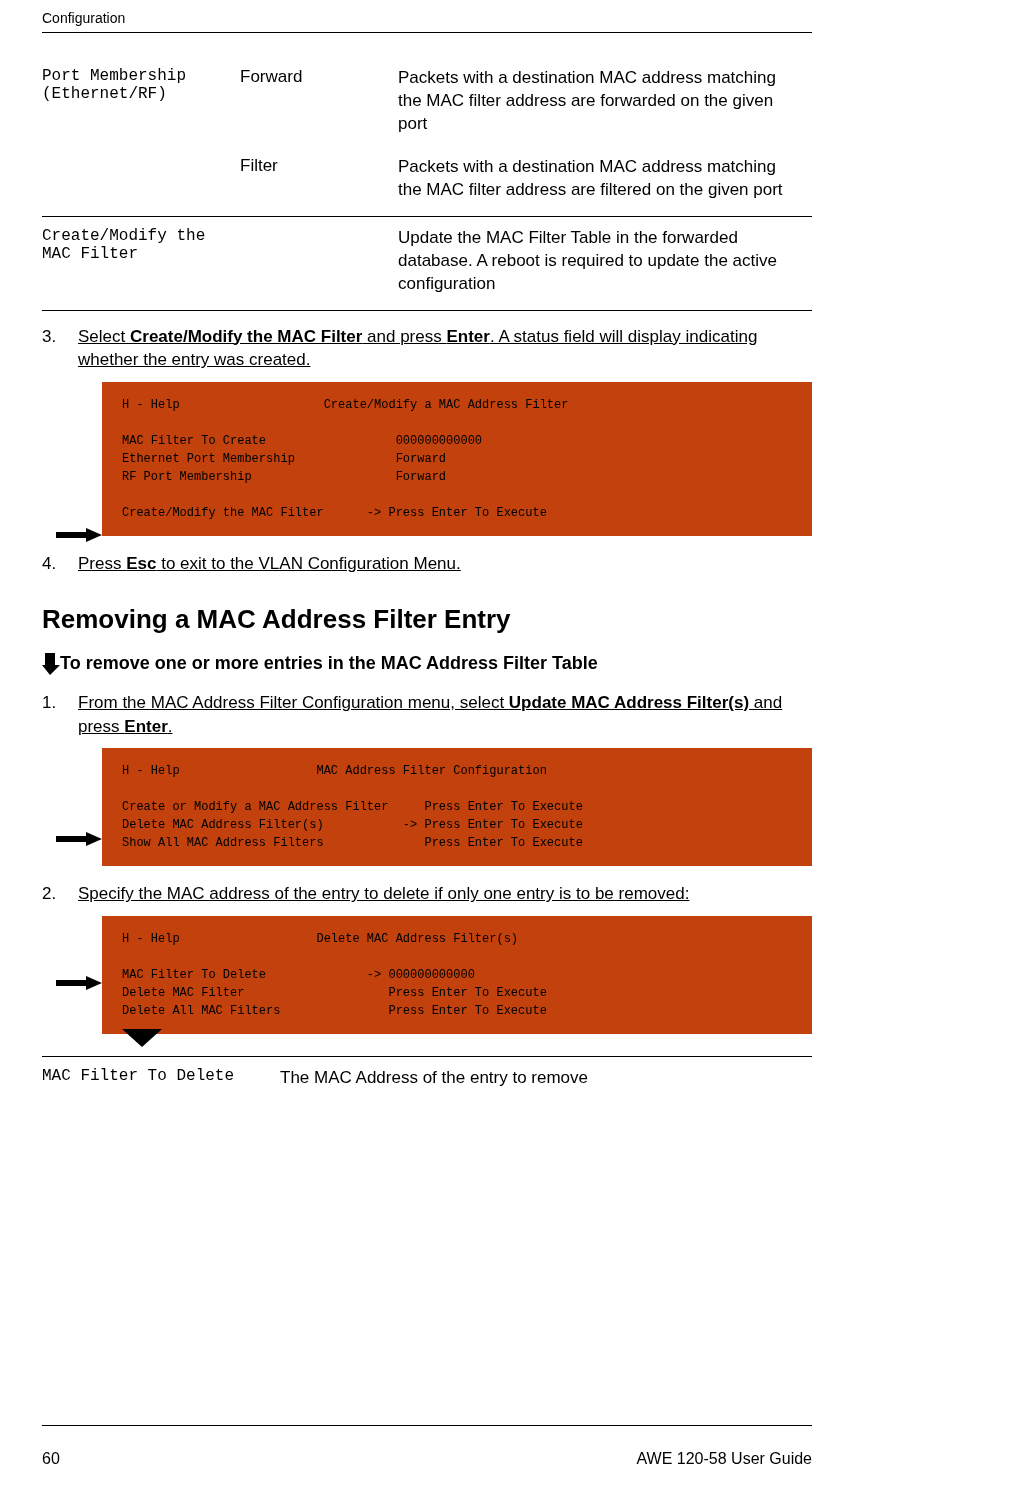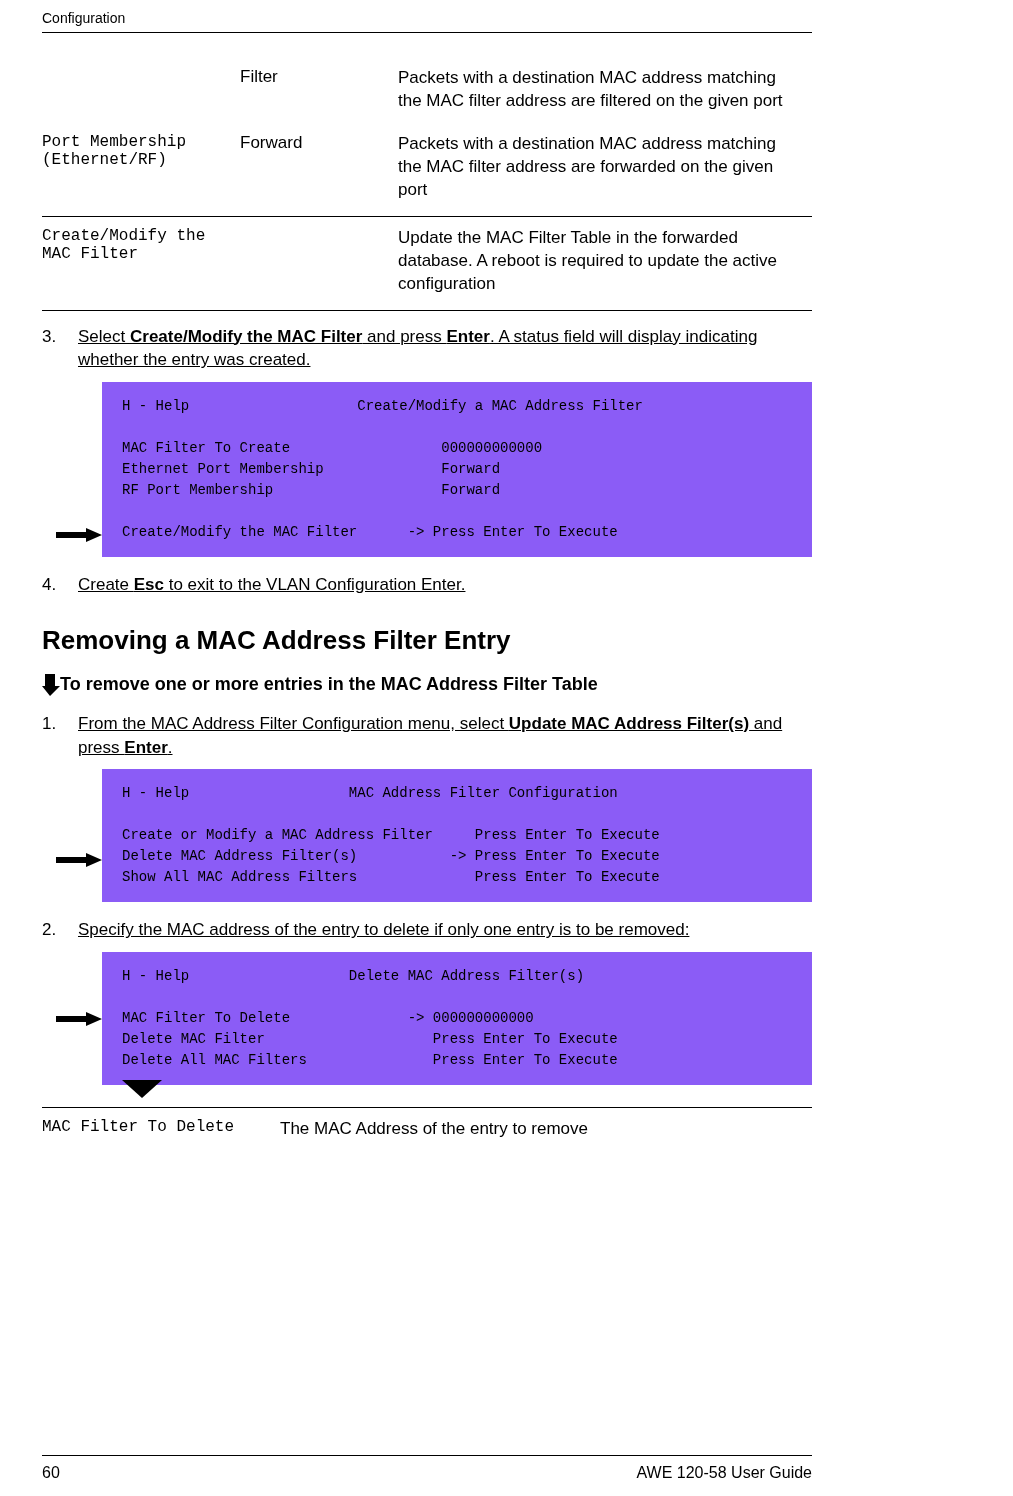--- a/index.html
+++ b/index.html
@@ -58,23 +58,23 @@
   .step-num {
     width: 36px;
     flex: 0 0 36px;
   }
   .step-body { flex: 1; text-decoration: underline; }
   .codebox-wrap {
     position: relative;
     margin: 10px 0 16px 60px;
   }
   .codebox {
-    background: #8b5cf6;
+    background: #c2410c;
     font-family: "Courier New", monospace;
-    font-size: 14px;
+    font-size: 12px;
     white-space: pre;
     padding: 14px 6px 14px 20px;
     line-height: 1.5;
   }
   .arrow {
     position: absolute;
     left: -46px;
     width: 46px;
     height: 14px;
   }
@@ -89,50 +89,50 @@
     display: flex;
     align-items: center;
     gap: 0;
     font-weight: bold;
     font-size: 18px;
     margin: 16px 0 16px 0;
   }
   .task-icon svg { display: block; }
   .footer {
     position: absolute;
-    bottom: 14px;
+    bottom: 28px;
     left: 42px;
     right: 42px;
     border-top: 1px solid #000;
-    padding-top: 8px;
+    padding-top: 24px;
     display: flex;
     justify-content: space-between;
     font-size: 16px;
   }
   .bold { font-weight: bold; }
 </style>
 </head>
 <body>
 
 <div class="page">
 
   <div class="running-head">Configuration</div>
   <hr class="rule">
 
   <table class="def-table">
     <tbody>
         <tr>
+      <td class="col1">Port Membership (Ethernet/RF)</td>
+      <td class="col2">Forward</td>
+      <td class="col3">Packets with a destination MAC address matching the MAC filter address are forwarded on the given port</td>
+    </tr>
+    <tr>
       <td class="col1"></td>
       <td class="col2">Filter</td>
       <td class="col3">Packets with a destination MAC address matching the MAC filter address are filtered on the given port</td>
-    </tr>
-    <tr>
-      <td class="col1">Port Membership (Ethernet/RF)</td>
-      <td class="col2">Forward</td>
-      <td class="col3">Packets with a destination MAC address matching the MAC filter address are forwarded on the given port</td>
     </tr>
     <tr class="def-rule-top def-rule-bot">
       <td class="col1">Create/Modify the MAC Filter</td>
       <td class="col2"></td>
       <td class="col3">Update the MAC Filter Table in the forwarded database.  A reboot is required to update the active configuration</td>
     </tr>
   </tbody>
     </table>
 
   <div class="step">
@@ -153,21 +153,21 @@
 MAC Filter To Create                  000000000000
 Ethernet Port Membership              Forward
 RF Port Membership                    Forward
 
 Create/Modify the MAC Filter      -&gt; Press Enter To Execute</div>
   </div>
 
   <div class="step">
     <div class="step-num">4.</div>
     <div class="step-body">
-      <span>Create </span><span class="bold">Esc</span><span> to exit to the VLAN Configuration Enter.</span>
+      <span>Press </span><span class="bold">Esc</span><span> to exit to the VLAN Configuration Menu.</span>
     </div>
   </div>
 
   <div class="h2">Removing a MAC Address Filter Entry</div>
 
   <div class="task-line">
     <span class="task-icon">
       <svg width="18" height="22" viewBox="0 0 18 22">
           <polygon points="3,0 13,0 13,12 18,12 8,22 0,12 3,12" fill="#000"></polygon>
         </svg>

